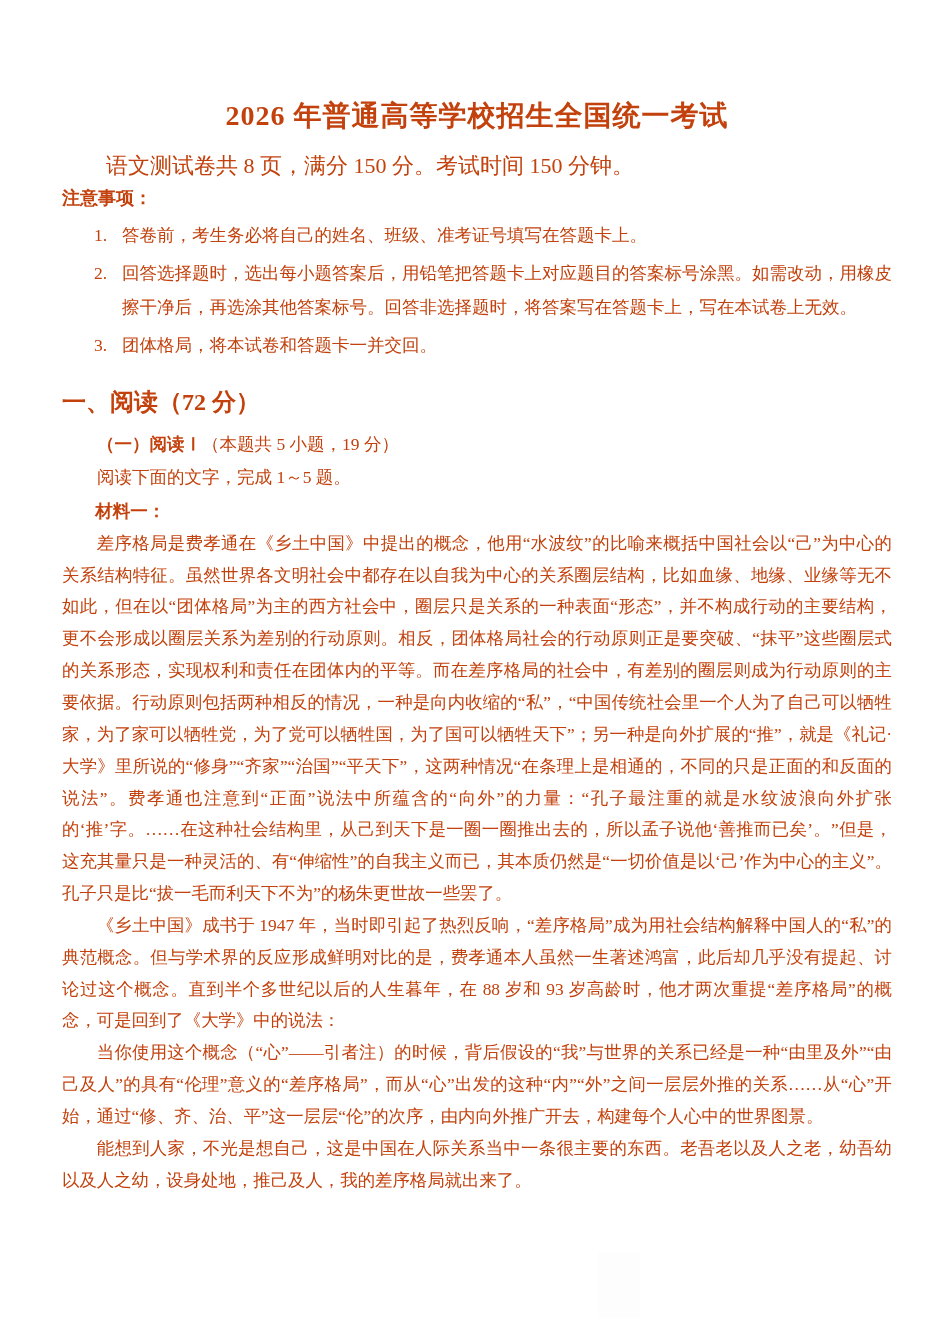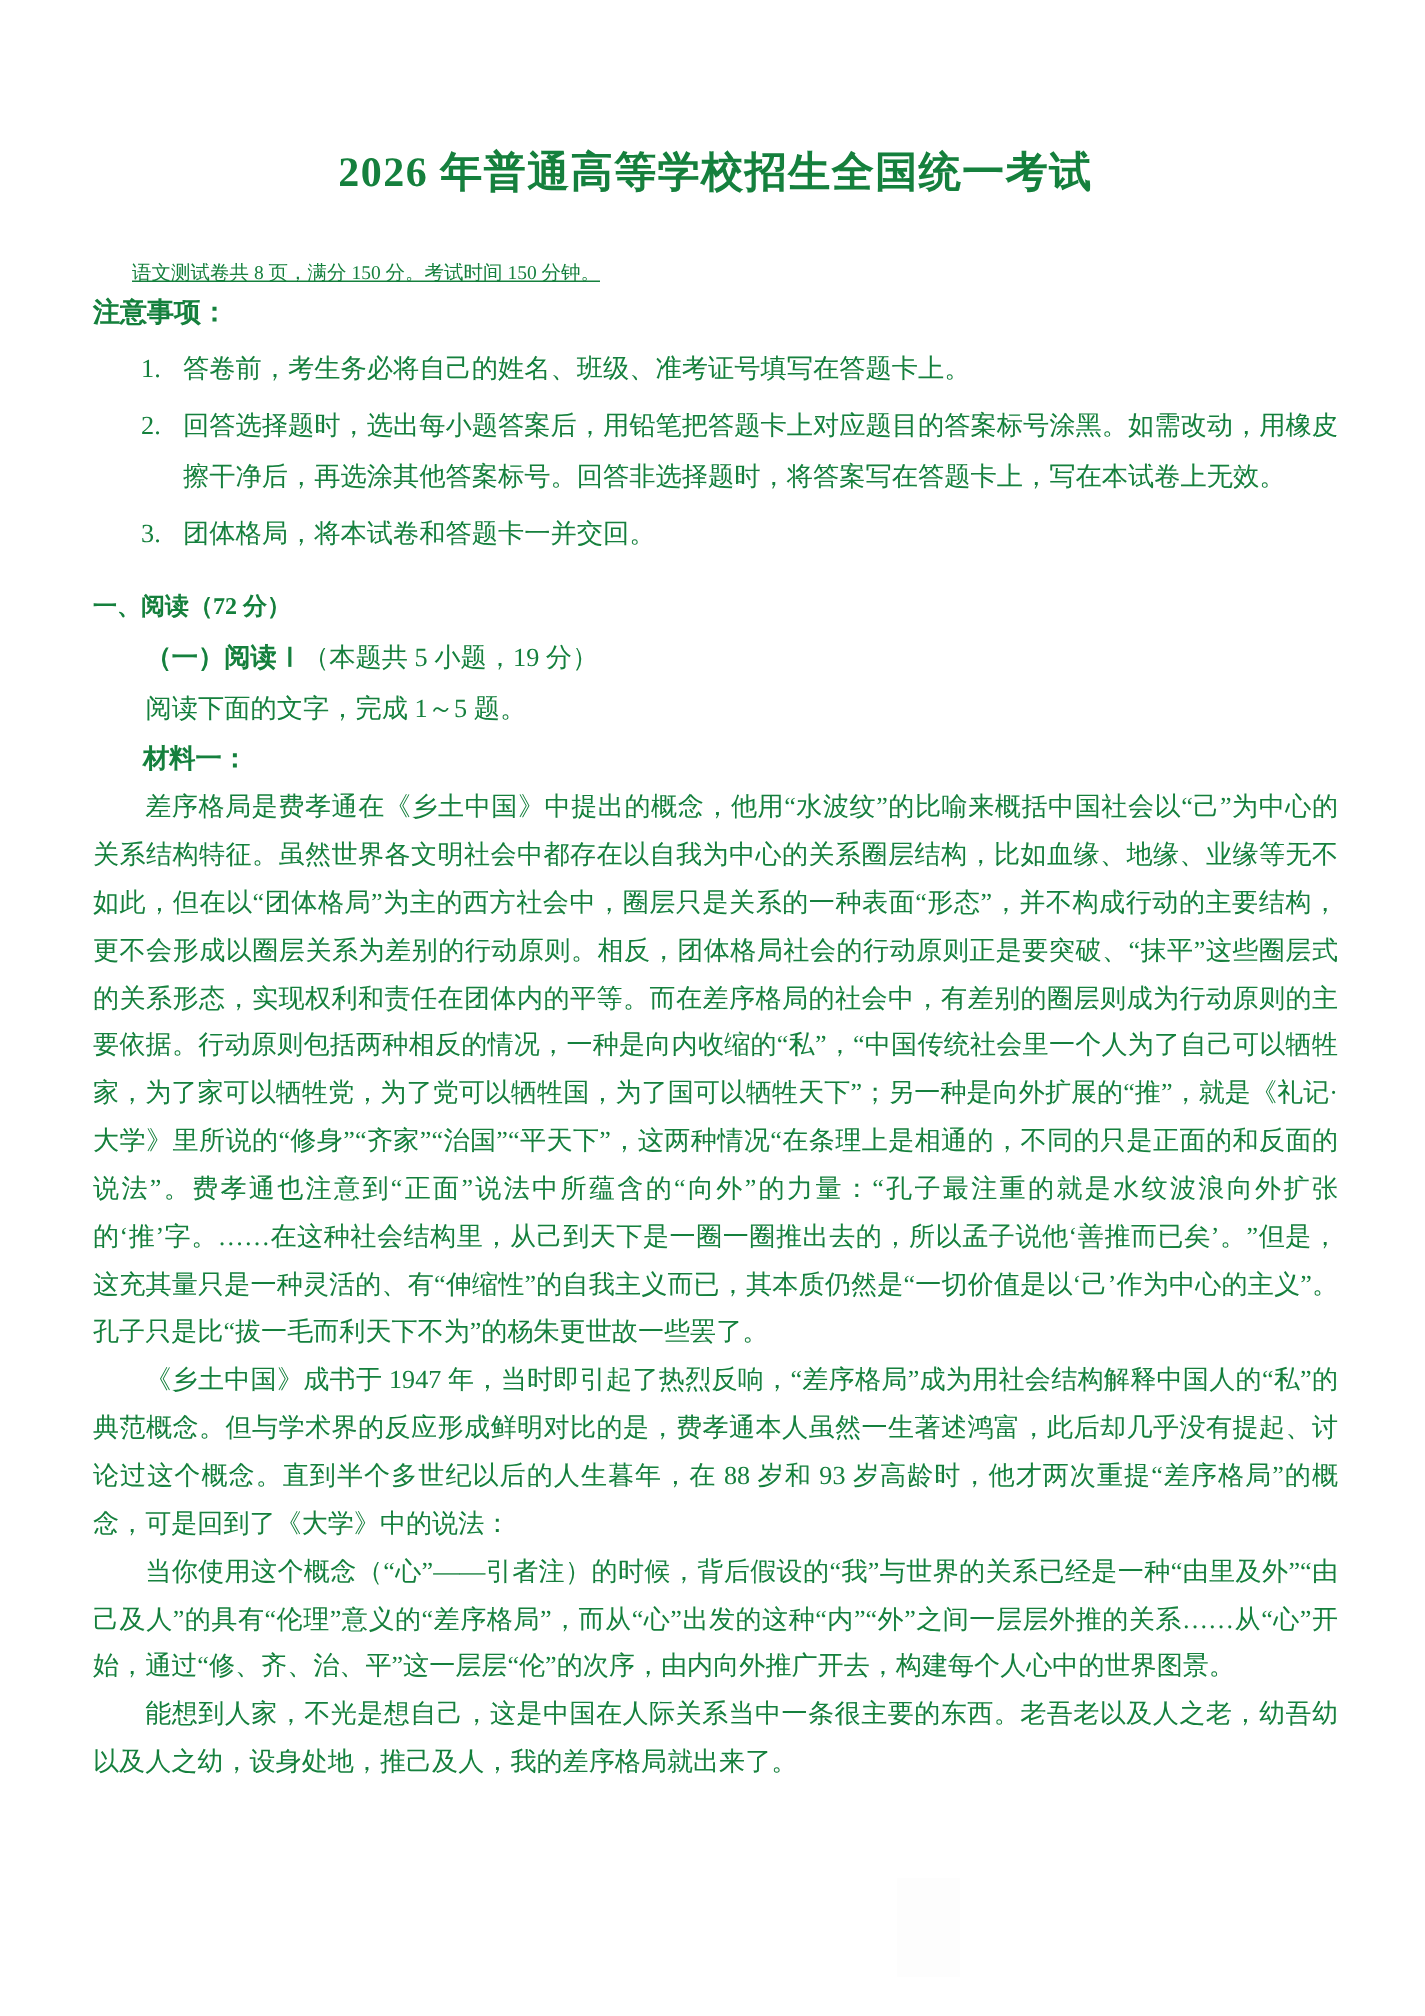--- a/index.html
+++ b/index.html
@@ -6,39 +6,38 @@
     margin: 0;
     padding: 0;
     background: #ffffff;
   }
   .page {
     position: relative;
     width: 950px;
     height: 1344px;
     margin: 0 auto;
     background: #ffffff;
-    color: #15803d;
+    color: #c2410c;
     font-family: "Liberation Serif", serif;
     overflow: hidden;
     box-sizing: border-box;
     padding: 92px 58px 0 62px;
   }
   .titles {
     text-align: center;
     font-weight: bold;
     font-size: 28px;
     line-height: 1.72;
     letter-spacing: 1px;
   }
   .exam-info {
-    margin-top: 32px;
-    font-size: 13px;
+    margin-top: 8px;
+    font-size: 22px;
     line-height: 1.6;
     text-indent: 2em;
-    text-decoration: underline;
   }
   .notice-heading {
     font-size: 18px;
     font-weight: bold;
     line-height: 1.7;
   }
   .notice-list {
     font-size: 17.5px;
   }
   .notice-item {
@@ -49,21 +48,21 @@
     margin-top: 4px;
     text-align: justify;
   }
   .notice-item .num {
     display: inline-block;
     width: 28px;
     text-indent: 0;
   }
   .part-heading {
     margin-top: 18px;
-    font-size: 16px;
+    font-size: 24px;
     font-weight: bold;
     line-height: 1.9;
   }
   .sub-heading {
     margin-top: 2px;
     font-size: 17.5px;
     line-height: 1.9;
     text-indent: 2em;
   }
   .sub-heading .bold { font-weight: bold; }

